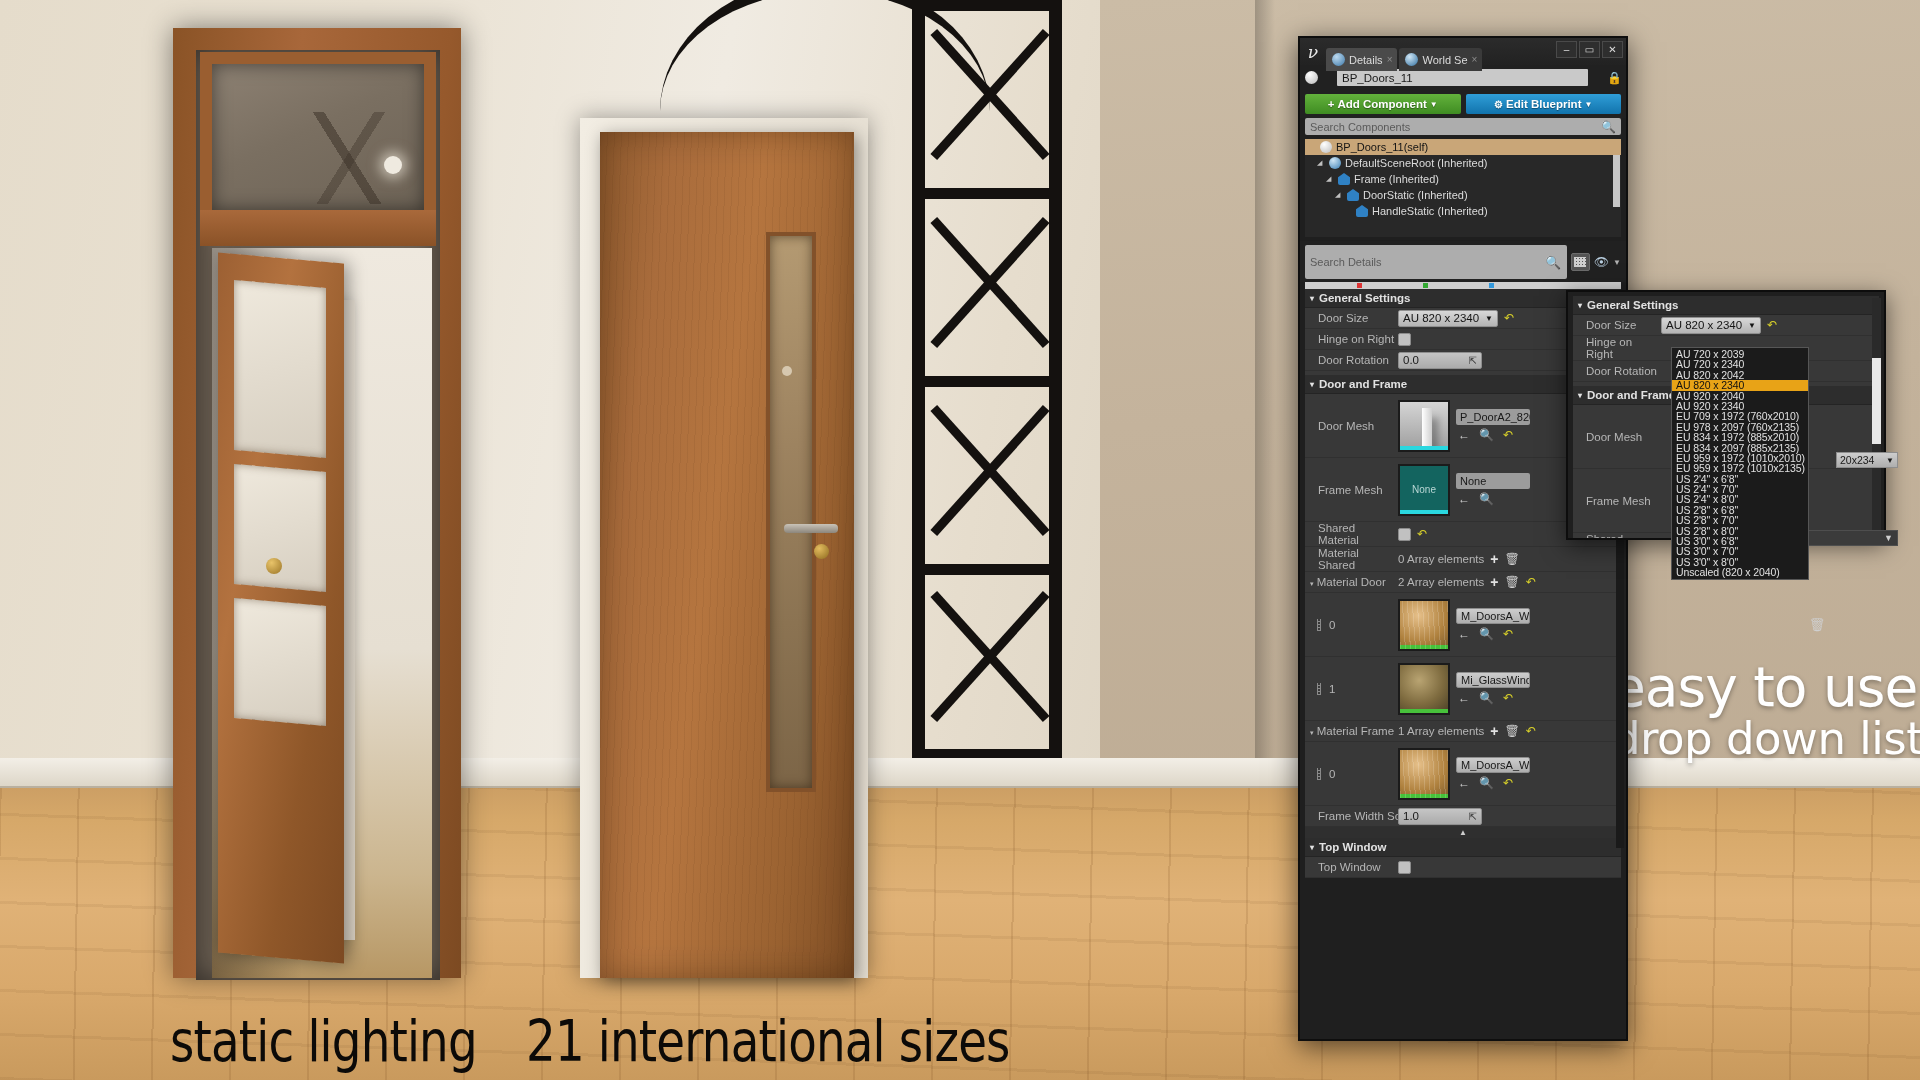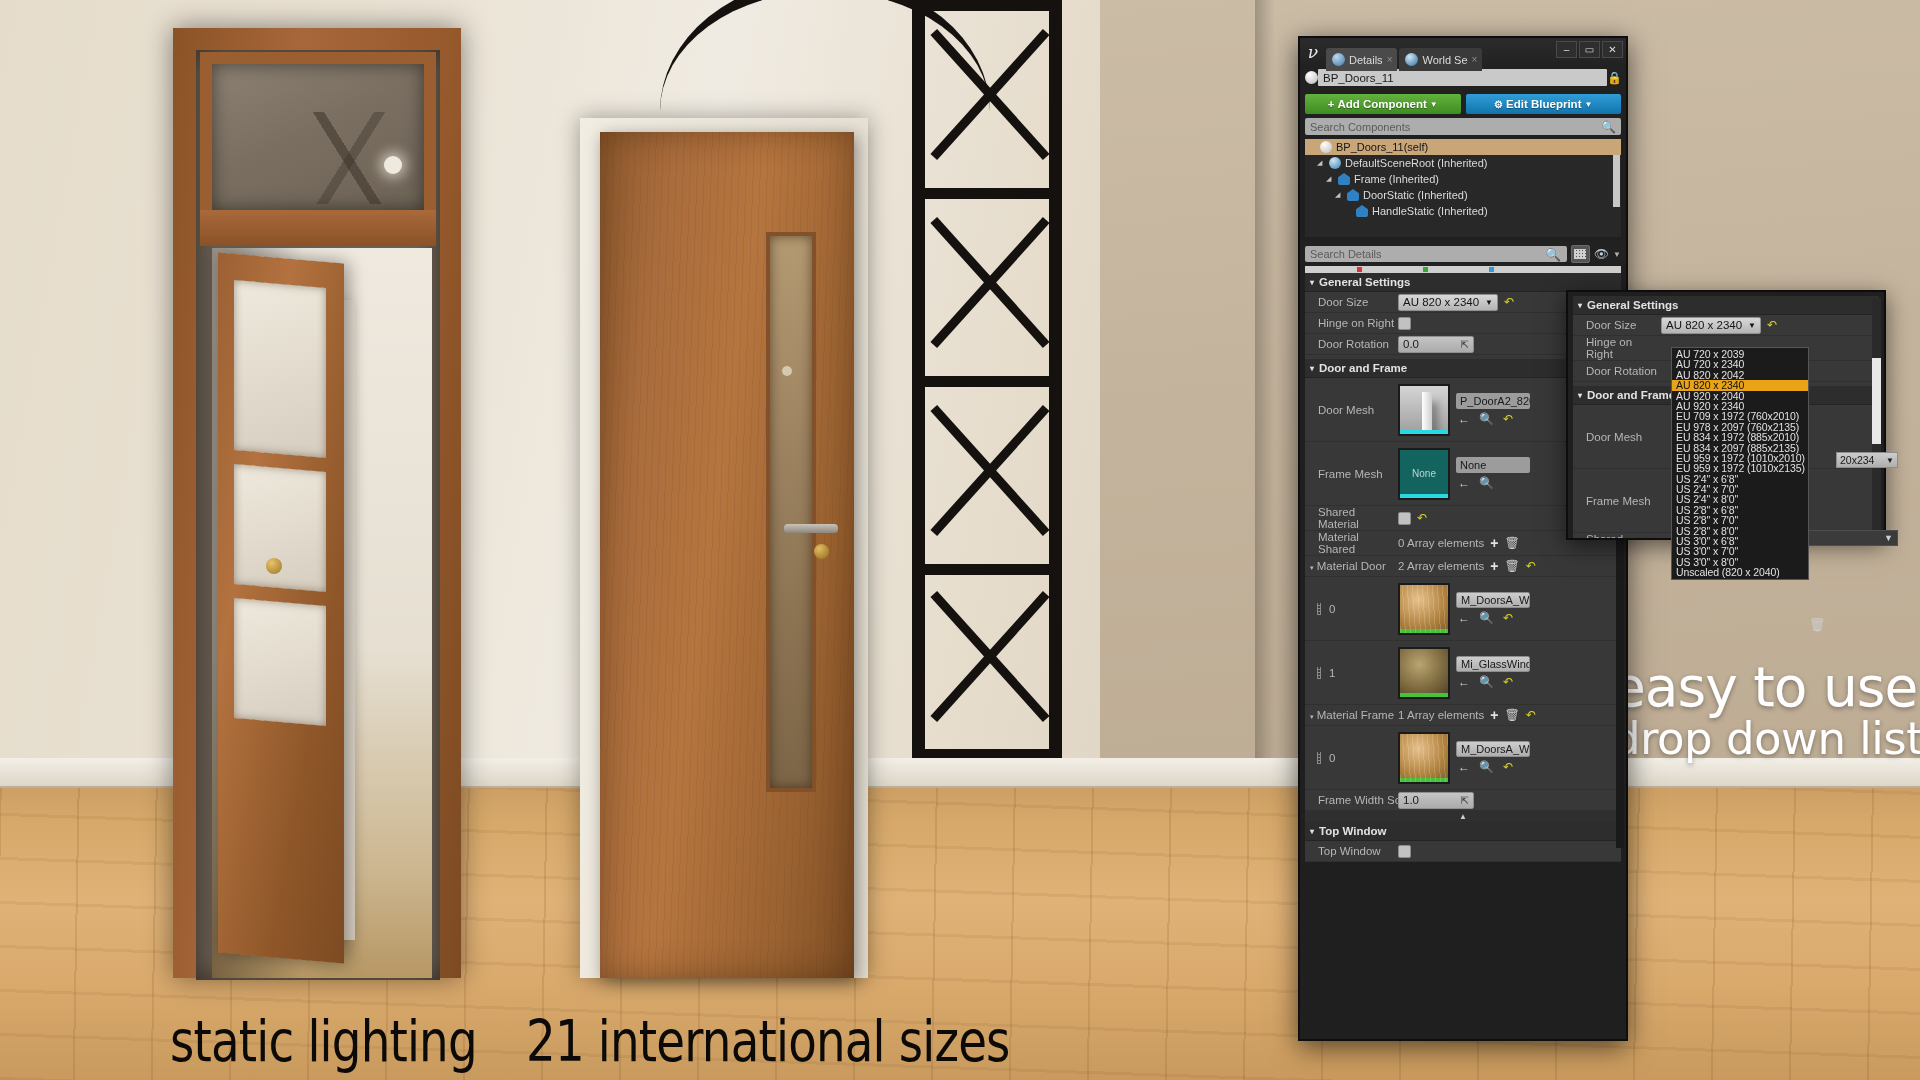--- a/index.html
+++ b/index.html
@@ -187,21 +187,21 @@
   .tab-ico{ width:13px;height:13px;border-radius:50%;
     background:radial-gradient(circle at 35% 30%,#bcd9ef,#3c78a8); flex:none;}
   .tab-ico.world{ background:radial-gradient(circle at 35% 30%,#cfe6f5,#2f6e9e); }
   .tab-x{ color:#8d8d8d; font-size:10px; }
   .wbtns{ position:absolute; right:3px; top:3px; display:flex; gap:2px; }
   .wbtn{
     width:21px;height:17px; background:#2e2e2e; border:1px solid #4a4a4a;
     color:#dcdcdc; font-size:10px; display:flex;align-items:center;justify-content:center;
   }
   .namebar{
-    height:25px; background:#212121; display:flex; align-items:center; padding:0 5px; gap:0;
+    height:25px; background:#212121; display:flex; align-items:center; padding:0 5px; gap:19px;
   }
   .name-ico{ width:13px;height:13px;border-radius:50%;
     background:radial-gradient(circle at 35% 28%,#fff,#b9b9b9); flex:none; }
   .name-field{
     flex:1; height:17px; background:#c9c9c9; color:#1a1a1a; font-size:11.5px;
     display:flex; align-items:center; padding:0 5px; border-radius:1px;
   }
   .lock-ico{ width:14px; color:#9a9a9a; font-size:12px; text-align:center; }
   .btnrow{ display:flex; gap:5px; padding:4px 5px; background:#212121; }
   .btn{
@@ -222,21 +222,21 @@
   .tri{ width:8px; color:#c0c0c0; font-size:7px; }
   .cico{ width:12px;height:12px;border-radius:50%;
     background:radial-gradient(circle at 35% 28%,#cfe6f5,#3b7fb5); flex:none;}
   .cico.white{ background:radial-gradient(circle at 35% 28%,#fff,#bdbdbd); }
   .cico.mesh{ border-radius:2px; background:#2f81c4; clip-path:polygon(50% 0,100% 35%,100% 100%,0 100%,0 35%); }
   .tscroll{ position:absolute; right:1px; top:16px; width:7px; height:52px; background:#c7c7c7;}
   .detailbar{
     display:flex; align-items:center; gap:4px; padding:4px 5px 3px; background:#212121;
   }
   .detailbar .sf{
-    flex:1; height:16px; background:#adadad; border-radius:2px; display:flex;
+    flex:1; height:34px; background:#adadad; border-radius:2px; display:flex;
     align-items:center; padding:0 5px; color:#5a5a5a; font-size:11px;
   }
   .detailbar .sf .mag{ margin-left:auto; color:#2e2e2e; font-size:13px; }
   .ibtn{ width:19px;height:18px; background:#555; border:1px solid #6b6b6b; border-radius:2px;
     display:flex;align-items:center;justify-content:center; }
   .grid-glyph{ width:12px;height:10px;
     background:repeating-linear-gradient(0deg,#cfcfcf 0 2px,transparent 2px 3px),
                repeating-linear-gradient(90deg,#cfcfcf 0 2px,transparent 2px 3px); }
   .eye{ color:#b9cfe0; font-size:12px; }
   .chev{ color:#b0b0b0; font-size:8px; }
@@ -255,21 +255,21 @@
   .pval{ flex:1; display:flex; align-items:center; gap:6px; padding-right:4px;}
   .dd{
     height:17px; background:linear-gradient(180deg,#d8d8d8,#b4b4b4); color:#141414;
     font-size:11.5px; display:flex;align-items:center; padding:0 4px; border-radius:2px;
     border:1px solid #8f8f8f; min-width:76px;
   }
   .dd .ar{ margin-left:auto; font-size:8px; padding-left:6px; }
   .cbox{ width:13px;height:13px;background:#c1c1c1;border:1px solid #8c8c8c;border-radius:2px;}
   .numf{
     height:17px; background:linear-gradient(180deg,#c5c5c5,#ababab); color:#1a1a1a;
-    font-size:11.5px; display:flex;align-items:center; padding:0 4px; width:76px;
+    font-size:11.5px; display:flex;align-items:center; padding:0 4px; width:84px;
     border-radius:2px; border:1px solid #8f8f8f;
   }
   .numf .drag{ margin-left:auto; font-size:10px; color:#2c2c2c; }
   .reset{ color:#d9d12a; font-size:12px; }
   .thumb{
     width:52px;height:52px; border:2px solid #1b1b1b; flex:none; position:relative; overflow:hidden;
   }
   .thumb.mesh{ background:linear-gradient(180deg,#d5d5d5,#9e9e9e); }
   .thumb.mesh::before{
     content:""; position:absolute; left:22px; top:6px; width:10px; height:38px;

